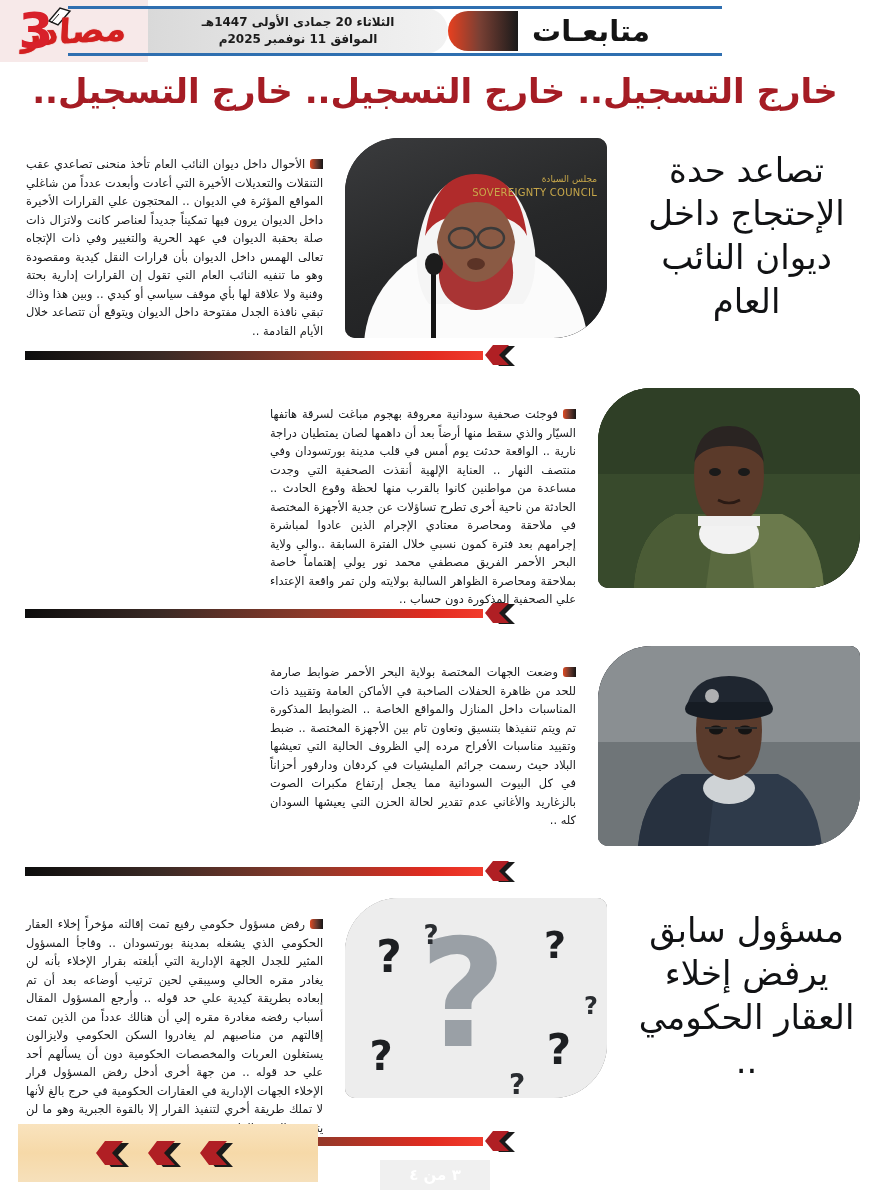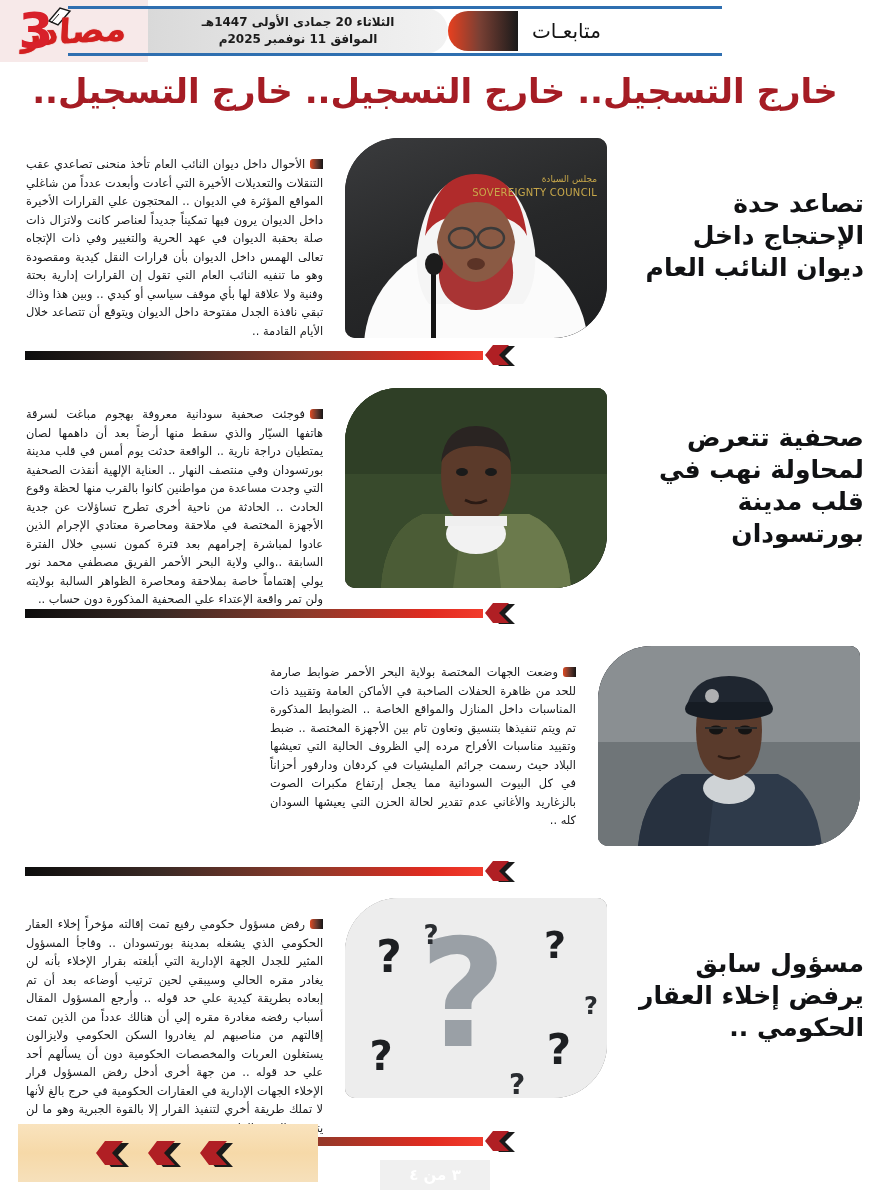--- a/index.html
+++ b/index.html
@@ -72,22 +72,22 @@
   .section-cell {
     flex: 1;
     display: flex;
     flex-direction: row-reverse;
     align-items: center;
     justify-content: flex-start;
     gap: 14px;
     padding-right: 18px;
   }
   .section-title {
-    font-size: 20px;
-    font-weight: 400;
+    font-size: 29px;
+    font-weight: 700;
     color: #141414;
     letter-spacing: 2px;
     white-space: nowrap;
   }
   .section-chip {
     width: 70px;
     height: 40px;
     background: linear-gradient(90deg, #e8401f 0%, #7a4034 45%, #1a1a1a 100%);
     border-radius: 26px 0 0 26px;
   }
@@ -199,25 +199,25 @@
   .col-head {
     width: 260px;
     padding: 8px 6px 0 12px;
     box-sizing: border-box;
     display: flex;
     align-items: center;
     justify-content: center;
     height: 200px;
   }
   .head-text {
-    font-size: 25px;
+    font-size: 34px;
     line-height: 1.28;
-    font-weight: 700;
+    font-weight: 400;
     color: #111214;
-    text-align: right;
+    text-align: center;
   }
 
   
   .divider {
     position: absolute;
     right: 345px;
     width: 500px;
     height: 26px;
   }
   .divider .bar {
@@ -356,23 +356,20 @@
 
 <div class="divider" id="divider-0">
   <div class="bar"></div>
   <svg class="quote-mark" viewBox="0 0 40 26">
     <path d="M8 3 L24 3 L14 13 L24 23 L8 23 L0 13 Z" fill="#1a1a1a" transform="translate(6,1)"></path>
     <path d="M8 3 L24 3 L14 13 L24 23 L8 23 L0 13 Z" fill="#b01f24"></path>
   </svg>
 </div>
 
 <div class="article" id="article-1">
-  <div class="col-head">
-    <div class="head-text">صحفية تتعرض لمحاولة نهب في قلب مدينة بورتسودان</div>
-  </div>
   <div class="col-photo">
     <div class="photo-frame">
       <div class="ph-bg ph-1"></div>
       <svg viewBox="0 0 262 200" width="262" height="200" style="position:absolute;inset:0">
         <rect x="0" y="0" width="262" height="200" fill="#384a2c"></rect>
         <rect x="0" y="0" width="262" height="86" fill="#2f3f26"></rect>
         <path d="M36 200 q4 -58 42 -74 l106 0 q38 16 42 74 Z" fill="#5a6a40"></path>
         <path d="M36 200 q4 -58 42 -74 l40 0 l-10 74 Z" fill="#4b5c36"></path>
         <path d="M148 126 l36 0 q38 16 42 74 l-70 0 Z" fill="#6b7a4c"></path>
         <ellipse cx="131" cy="146" rx="30" ry="20" fill="#f2f2f2"></ellipse>

